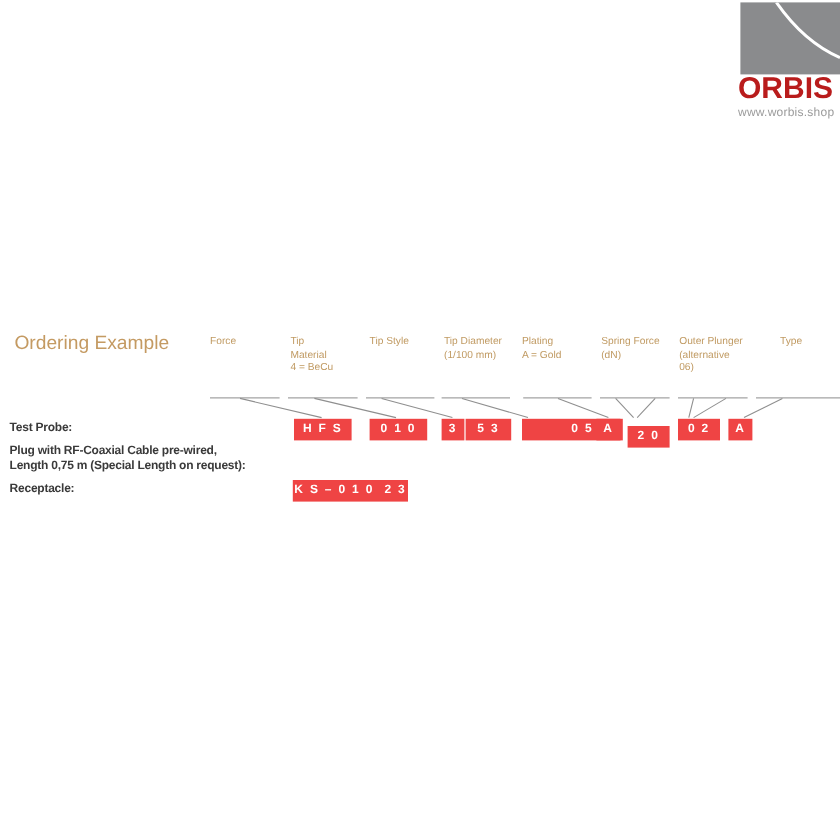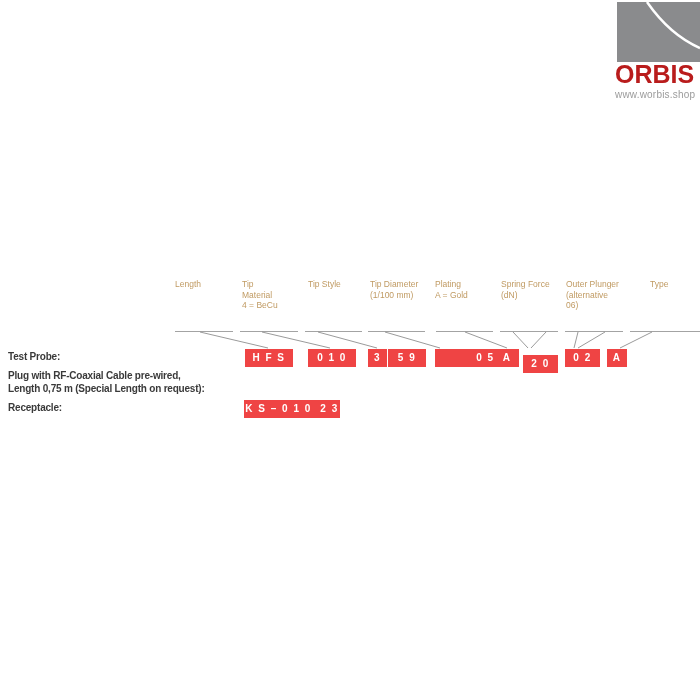--- a/index.html
+++ b/index.html
@@ -36,22 +36,23 @@
 <div class="canvas">
 
   <div class="logo-square">
     <svg width="83" height="60" viewBox="0 0 83 60">
       <path d="M 30 0 Q 53 33 83 46" fill="none" stroke="#ffffff" stroke-width="2.5"></path>
     </svg>
   </div>
   <div class="logo-wordmark">ORBIS</div>
   <div class="logo-url">www.worbis.shop</div>
 
+  <div class="title">Ordering Example</div>
 
-  <div class="col-header" style="left:175px;width:55px;">Length</div>
+  <div class="col-header" style="left:175px;width:55px;">Force</div>
   <div class="col-header" style="left:242px;width:60px;">Tip
 Material
 4 = BeCu</div>
   <div class="col-header" style="left:308px;width:58px;">Tip Style</div>
   <div class="col-header" style="left:370px;width:60px;">Tip Diameter
 (1/100 mm)</div>
   <div class="col-header" style="left:435px;width:58px;">Plating
 A = Gold</div>
   <div class="col-header" style="left:501px;width:58px;">Spring Force
 (dN)</div>
@@ -82,21 +83,21 @@
       <line x1="578" y1="332" x2="574" y2="348"></line>
       <line x1="605" y1="332" x2="578" y2="348"></line>
       <line x1="652" y1="332" x2="620" y2="348"></line>
     </g>
   </svg>
 
   <div class="row-label" style="top:351px;">Test Probe:</div>
   <div class="code-box" style="left:245px;top:349px;width:48px;">H F S</div>
   <div class="code-box" style="left:308px;top:349px;width:48px;">0 1 0</div>
   <div class="code-box" style="left:368px;top:349px;width:19px;">3</div>
-  <div class="code-box" style="left:388px;top:349px;width:38px;">5 9</div>
+  <div class="code-box" style="left:388px;top:349px;width:38px;">5 3</div>
   <div class="code-box" style="left:435px;top:349px;width:56px;padding-left:28px;">0 5 0</div>
   <div class="code-box" style="left:497px;top:349px;width:20px;">A</div>
   <div class="code-box" style="left:523px;top:355px;width:35px;">2 0</div>
   <div class="code-box" style="left:565px;top:349px;width:35px;">0 2</div>
   <div class="code-box" style="left:607px;top:349px;width:20px;">A</div>
 
   <div class="row-label" style="top:370px;">Plug with RF-Coaxial Cable pre-wired,
 Length 0,75 m (Special Length on request):</div>
 
   <div class="row-label" style="top:402px;">Receptacle:</div>

